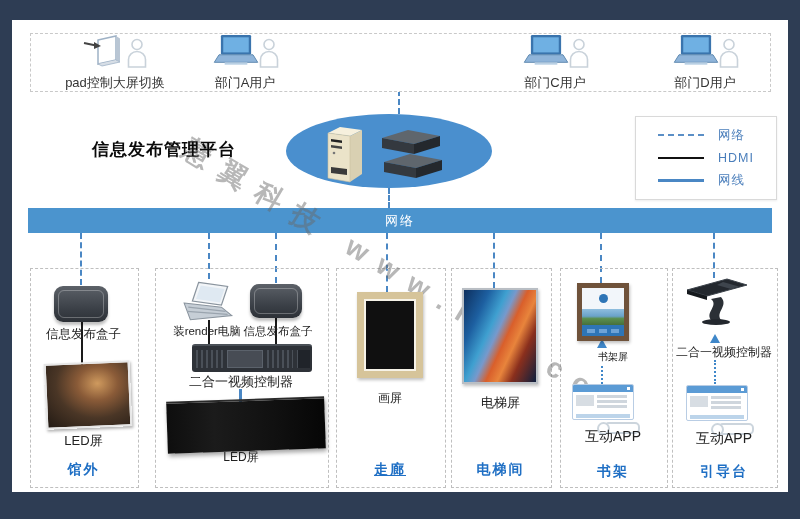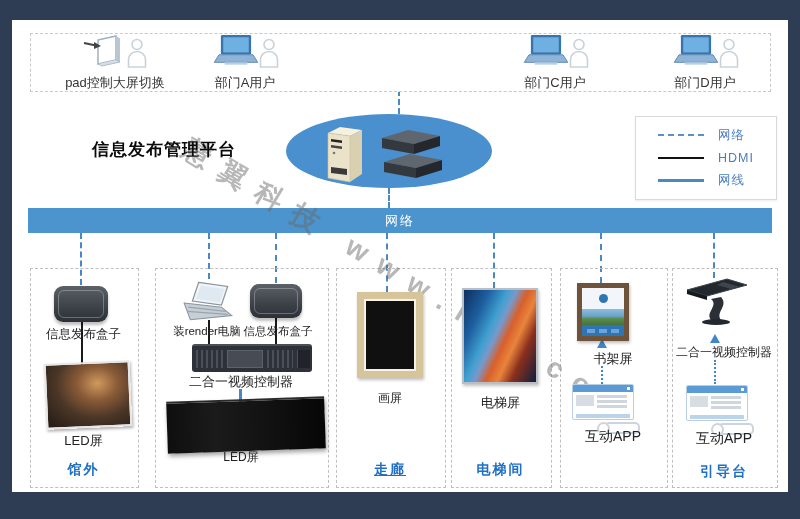--- a/index.html
+++ b/index.html
@@ -281,38 +281,39 @@
         <span class="ss-dot"></span>
       </div>
     <div class="ss-photo"></div>
     <div class="ss-bar">
         <i></i>
         <i></i>
         <i></i>
       </div>
   </div>
   <div class="abs arrow-up" style="left:597px;top:339px;"></div>
-  <div class="abs lbl" style="left:560px;top:350px;width:106px;font-size:13px;">书架屏</div>
+  <div class="abs lbl" style="left:560px;top:350px;width:106px;font-size:10px;">书架屏</div>
   <div class="abs vdot" style="left:601px;top:366px;height:18px;"></div>
   <div class="abs appwin" style="left:572px;top:384px;">
     <div class="aw-win">
       <div class="aw-bar"></div>
       <div class="aw-body">
         <div class="aw-blk"></div>
         <div class="aw-lines">
             <i></i>
             <i></i>
             <i></i>
           </div>
       </div>
       <div class="aw-row"></div>
     </div>
     <div class="aw-pill" style="left:32px;top:38px;"></div>
   </div>
   <div class="abs lbl" style="left:560px;top:428px;width:106px;font-size:14px;">互动APP</div>
+  <div class="abs zone-name" style="left:560px;top:463px;width:106px;">书架</div>
 
   <div class="abs" style="left:683px;top:276px;z-index:5;">
     <svg width="66" height="58" viewBox="0 0 66 58">
       <polygon points="4,14 44,3 64,9 24,20" fill="#23282e" stroke="#3c434b" stroke-width="1"></polygon>
       <polygon points="4,14 24,20 24,24 4,18" fill="#15191d"></polygon>
       <polygon points="40,6 56,10.5 48,13 34,9" fill="#3e454d"></polygon>
       <path d="M28,23 C36,30 22,36 28,44 L38,44 C32,36 46,30 38,21 Z" fill="#2b3036"></path>
       <ellipse cx="33" cy="46" rx="14" ry="3" fill="#23282e"></ellipse>
     </svg>
   </div>

